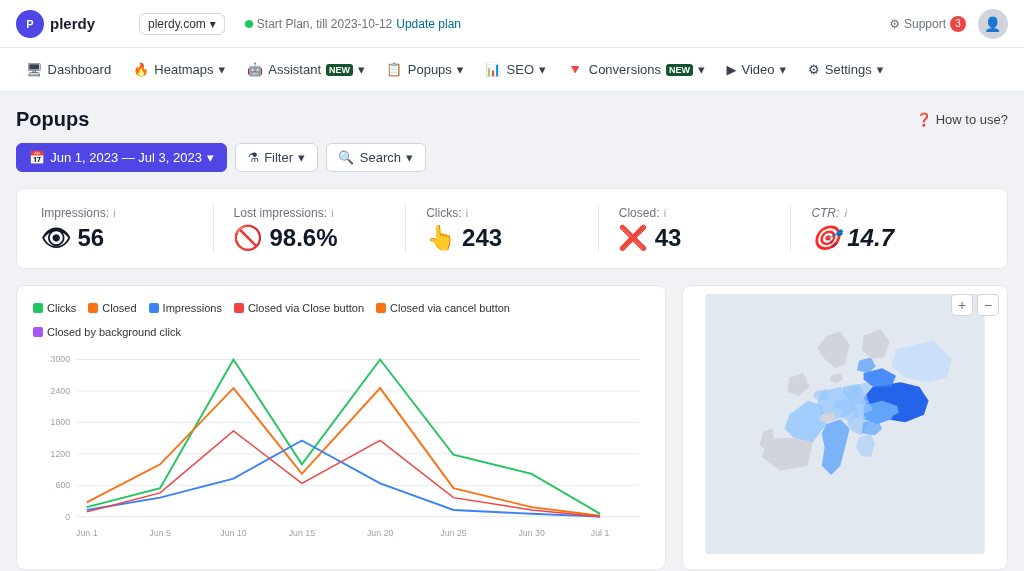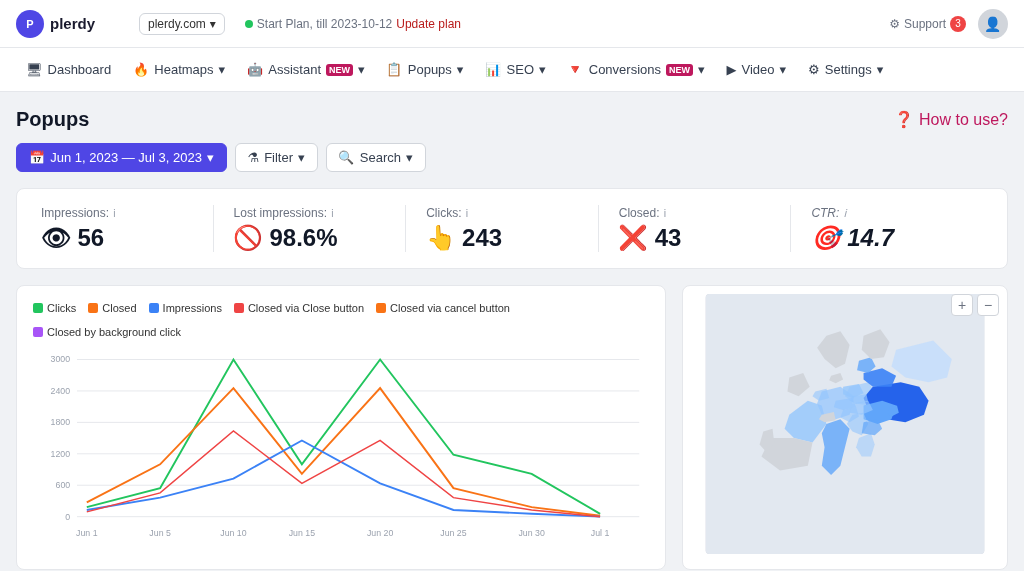--- a/index.html
+++ b/index.html
@@ -14,21 +14,21 @@
     .plan-badge .dot { width: 8px; height: 8px; background: #22c55e; border-radius: 50%; }
     .plan-badge a { color: #4f46e5; text-decoration: none; font-weight: 500; }
     .top-bar-right { margin-left: auto; display: flex; align-items: center; gap: 12px; }
     .support-btn { display: flex; align-items: center; gap: 4px; font-size: 12px; color: #6b7280; cursor: pointer; }
     .support-count { background: #ef4444; color: #fff; border-radius: 50%; width: 16px; height: 16px; font-size: 10px; display: flex; align-items: center; justify-content: center; }
     .avatar { width: 30px; height: 30px; border-radius: 50%; background: #d1d5db; overflow: hidden; display: flex; align-items: center; justify-content: center; font-size: 14px; }
 
     
     .nav { background: #fff; display: flex; align-items: center; padding: 0 16px; height: 44px; border-bottom: 1px solid #e5e7eb; gap: 2px; }
     .nav-item { display: flex; align-items: center; gap: 5px; padding: 6px 10px; border-radius: 6px; cursor: pointer; font-size: 13px; color: #374151; white-space: nowrap; }
-    .nav-item .badge-new { background: #be185d; color: #fff; font-size: 9px; border-radius: 3px; padding: 1px 3px; font-weight: 700; vertical-align: super; }
+    .nav-item .badge-new { background: #14532d; color: #fff; font-size: 9px; border-radius: 3px; padding: 1px 3px; font-weight: 700; vertical-align: super; }
 
     
     .page { padding: 16px; }
     .page-header { display: flex; align-items: center; justify-content: space-between; margin-bottom: 12px; }
     .page-title-row { display: flex; align-items: center; gap: 8px; }
     .page-title { font-size: 20px; font-weight: 700; color: #111827; }
     .breadcrumb { font-size: 12px; color: #9ca3af; }
     .how-to-use { display: flex; align-items: center; gap: 4px; font-size: 12px; color: #4f46e5; cursor: pointer; text-decoration: none; }
 
     
@@ -71,21 +71,21 @@
     <div class="logo-circle">P</div>
     <span>plerdy</span>
   </div>
   <div class="domain-selector">
     <span>plerdy.com</span>
     <span class="chevron-down"></span>
   </div>
   <div class="plan-badge">
     <span class="dot"></span>
     <span>Start Plan, till 2023-10-12</span>
-    <a href="#" style="color:#b91c1c;text-decoration:none;font-weight:500;">Update plan</a>
+    <a href="#" style="color:#0369a1;text-decoration:none;font-weight:500;">Update plan</a>
   </div>
   <div class="top-bar-right">
     <div class="support-btn">
       <span>⚙</span>
       <span>Support</span>
       <span class="support-count">3</span>
     </div>
     <div class="avatar">👤</div>
   </div>
 </div>
@@ -133,21 +133,21 @@
     <span class="chevron-down"></span>
   </div>
 </div>
 
 <div class="page">
 
   <div class="page-header">
     <div class="page-title-row">
       <h1 class="page-title">Popups</h1>
     </div>
-    <a class="how-to-use" href="#" style="color:#be185d;text-decoration:none;font-size:16px;">❓ How to use?</a>
+    <a class="how-to-use" href="#" style="color:#404040;text-decoration:none;font-size:13px;">❓ How to use?</a>
   </div>
 
   <div class="filters">
     <button class="filter-btn primary">
       <span>📅</span>
       <span>Jun 1, 2023 — Jul 3, 2023</span>
       <span class="chevron-down"></span>
     </button>
     <button class="filter-btn">
       <span>⚗</span>

